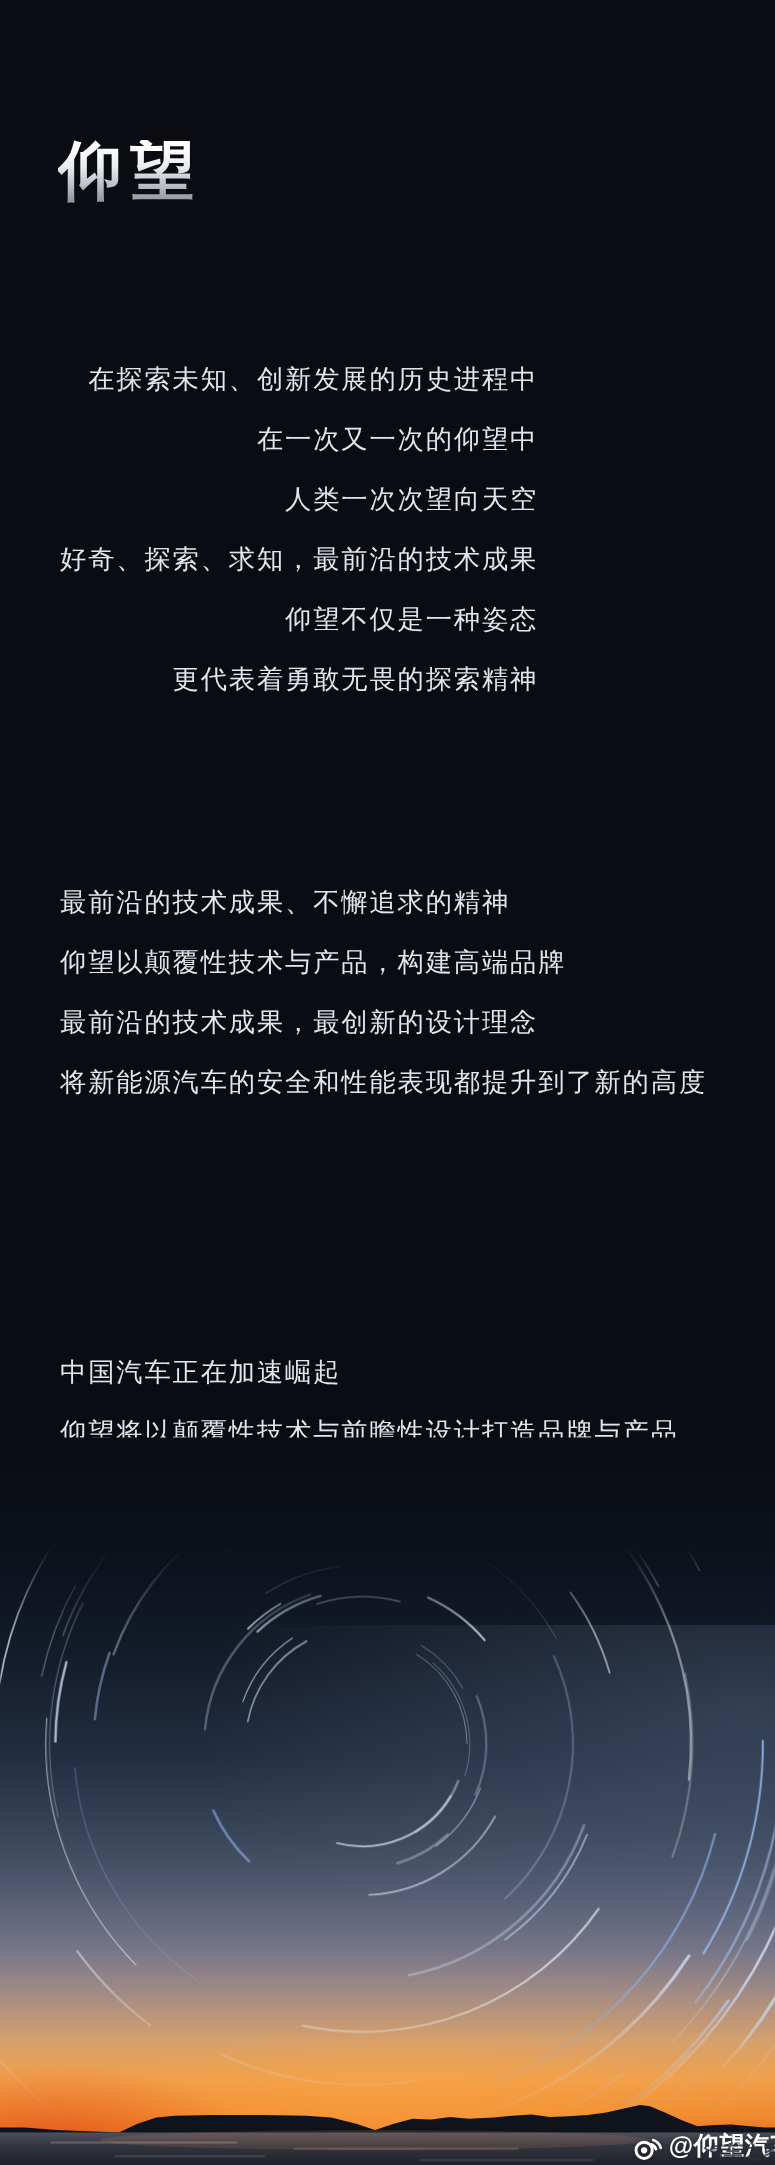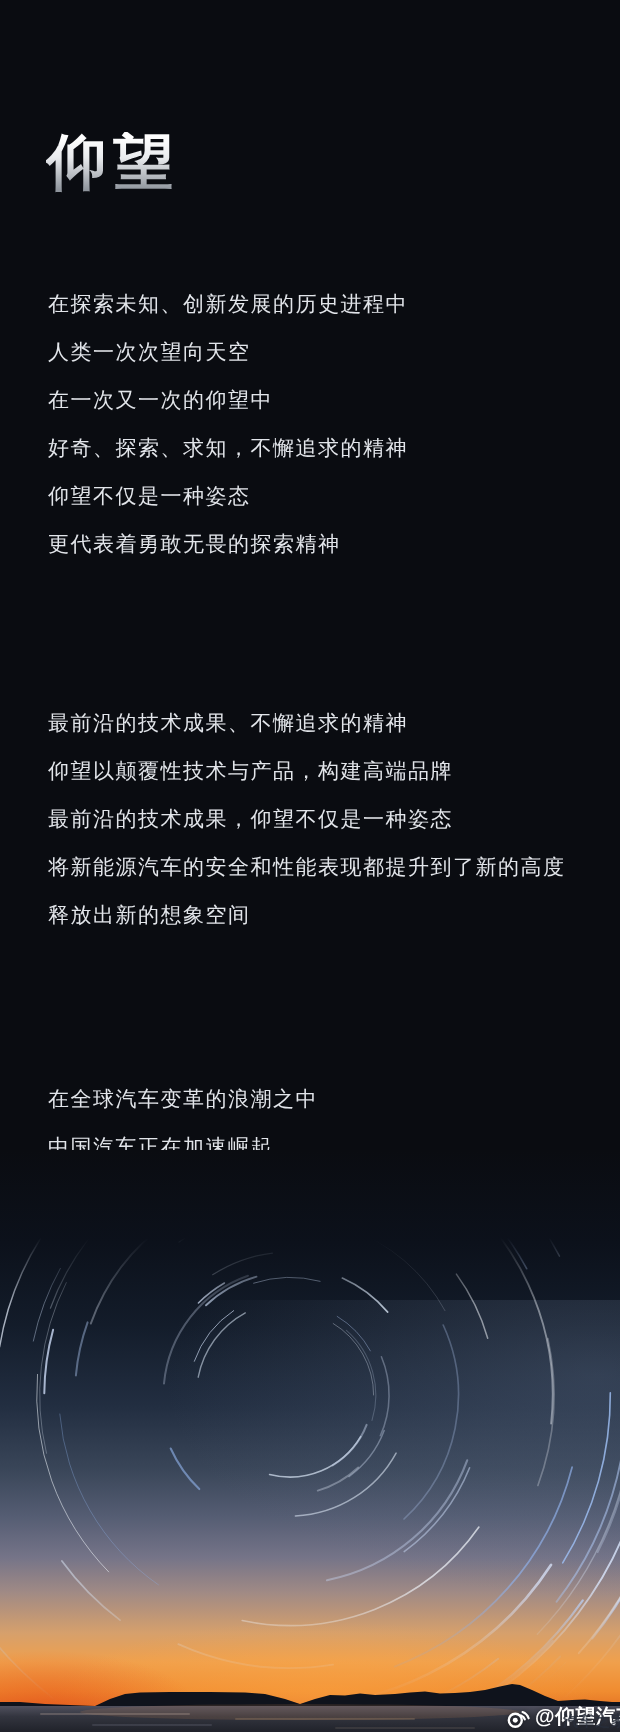--- a/index.html
+++ b/index.html
@@ -2,33 +2,33 @@
 <html><head>
 <meta charset="utf-8">
 <style>
   html,body{margin:0;padding:0;background:#000;}
   #stage{
     position:relative;width:620px;height:1732px;overflow:hidden;
     background:#0a0c11;
     font-family:"Liberation Sans",sans-serif;
   }
   .logo{
-    position:absolute;left:46px;top:132px;
-    font-size:61px;font-weight:700;letter-spacing:6px;line-height:1;
+    position:absolute;left:46px;top:112px;
+    font-size:52px;font-weight:700;letter-spacing:6px;line-height:1;
     background:linear-gradient(180deg,#ffffff 8%,#e9ebee 42%,#8f959d 95%);
     -webkit-background-clip:text;background-clip:text;color:transparent;
     white-space:nowrap;
     font-family:Liberation Serif, serif;
   }
   .block{
     position:absolute;left:48px;
     font-size:21px;letter-spacing:1.5px;line-height:48px;
     color:#e2e5ea;white-space:nowrap;font-weight:400;
   }
-  #block1{top:280px;}
+  #block1{top:280px;text-align:right;}
   #block2{top:699px;}
   #block3{top:1075px;}
 
   
   .photo{
     position:absolute;left:0;top:1150px;width:620px;height:582px;overflow:hidden;
     background:linear-gradient(180deg,
       #0a0c11 0%, #0c111b 16%, #131c2a 30%, #222e41 44%,
       #3a4659 55%, #555d73 63%, #757488 70%, #a08a85 76%,
       #d6a06c 83%, #f0a04c 88%, #f08c30 93%, #e06a20 97%, #c5521c 100%);
@@ -71,37 +71,35 @@
 </style>
 </head>
 <body>
 
 <div id="stage">
 
   <div class="logo">仰望</div>
 
   <div class="block" id="block1">
     <div>在探索未知、创新发展的历史进程中</div>
+    <div>在一次又一次的仰望中</div>
     <div>人类一次次望向天空</div>
-    <div>在一次又一次的仰望中</div>
-    <div>好奇、探索、求知，不懈追求的精神</div>
+    <div>好奇、探索、求知，最前沿的技术成果</div>
     <div>仰望不仅是一种姿态</div>
     <div>更代表着勇敢无畏的探索精神</div>
   </div>
 
   <div class="block" id="block2">
     <div>最前沿的技术成果、不懈追求的精神</div>
     <div>仰望以颠覆性技术与产品，构建高端品牌</div>
-    <div>最前沿的技术成果，仰望不仅是一种姿态</div>
+    <div>最前沿的技术成果，最创新的设计理念</div>
     <div>将新能源汽车的安全和性能表现都提升到了新的高度</div>
-    <div>释放出新的想象空间</div>
   </div>
 
   <div class="block" id="block3">
-    <div>在全球汽车变革的浪潮之中</div>
     <div>中国汽车正在加速崛起</div>
     <div>仰望将以颠覆性技术与前瞻性设计打造品牌与产品</div>
     <div>致力于为用户带来前所未有的极致性能新体验</div>
     <div>仰望将成为中国高端汽车品牌的代表和标杆</div>
     <div>勇立潮头</div>
   </div>
 
   <div class="photo">
     <div class="cool-corner"></div>
     <div class="glow-main"></div>

